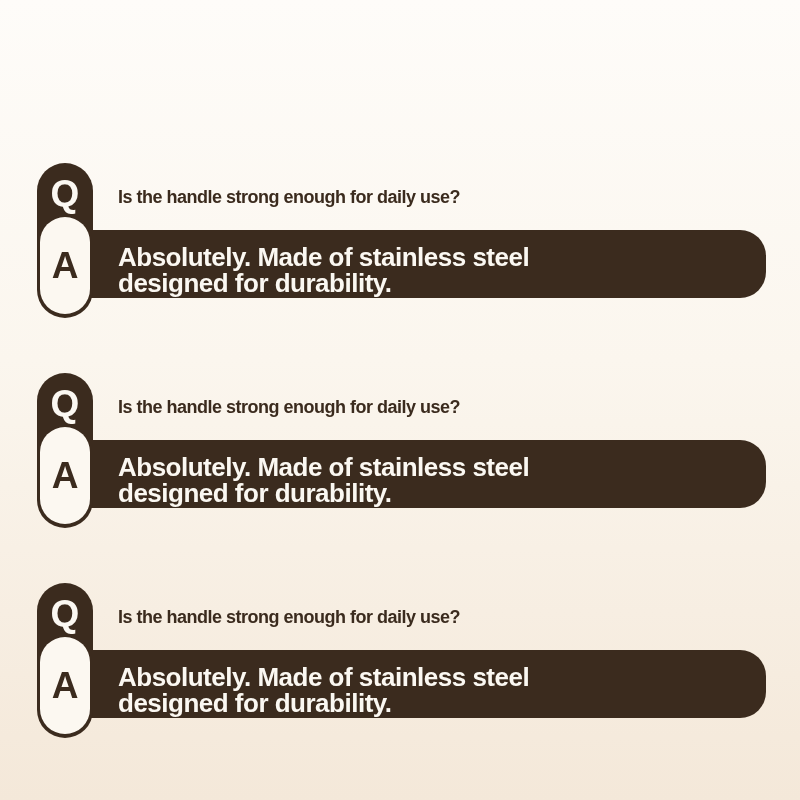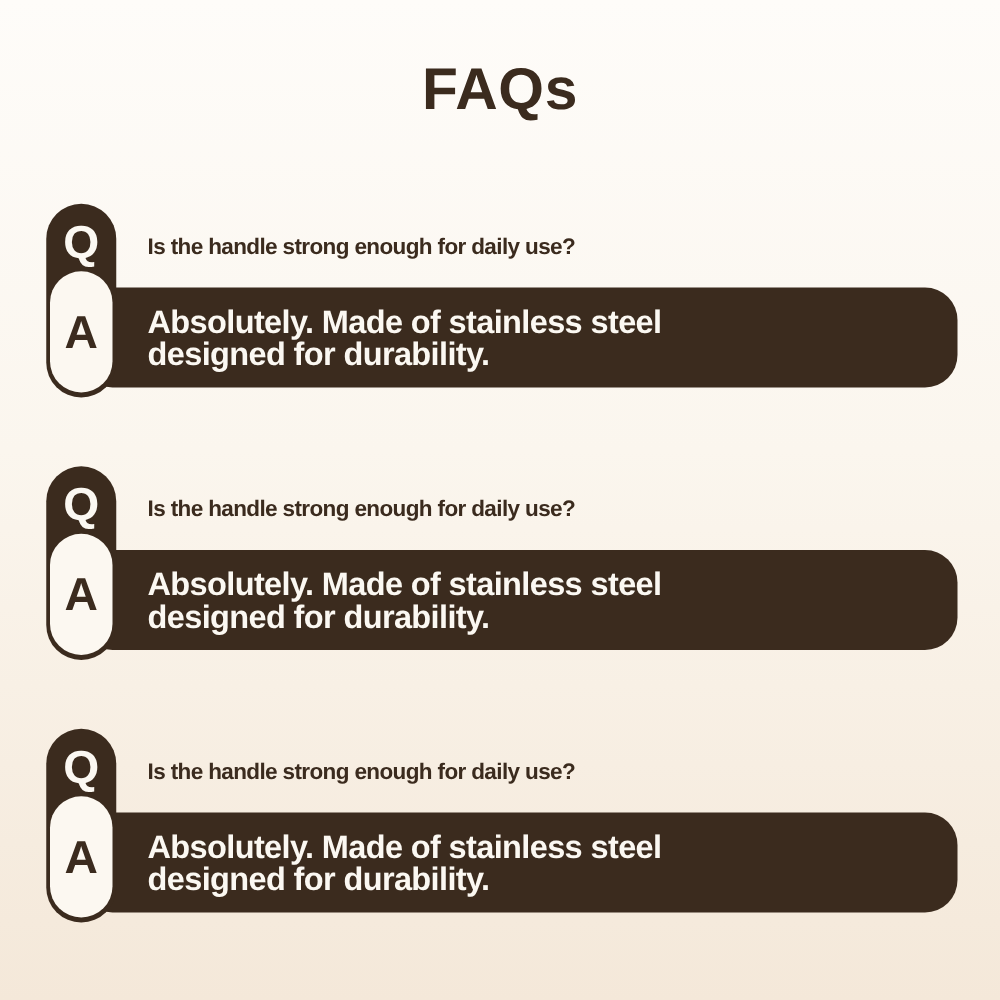--- a/index.html
+++ b/index.html
@@ -39,21 +39,21 @@
   }
   .item-1 { top: 163px; }
   .item-2 { top: 373px; }
   .item-3 { top: 583px; }
 
   .answer-bar {
     position: absolute;
     left: 64px;
     top: 67px;
     width: 702px;
-    height: 80px;
+    height: 68px;
     background: #3b2b1e;
     border-radius: 26px;
     z-index: 1;
   }
   .answer-text {
     position: absolute;
     left: 54px;
     top: 14px;
     color: #fbf8f2;
     font-size: 26px;
@@ -112,21 +112,20 @@
     letter-spacing: -0.5px;
     color: #3b2b1e;
     white-space: nowrap;
     z-index: 3;
   }
 </style>
 </head>
 <body>
 
 <div class="page">
-  <h1 class="title">FAQs</h1>
 
   <section class="faq-item item-1">
     <div class="answer-bar">
       <div class="answer-text">
         <span class="answer-line">Absolutely. Made of stainless steel</span>
         <span class="answer-line">designed for durability.</span>
       </div>
     </div>
     <div class="capsule">
       <div class="q-letter">Q</div>

